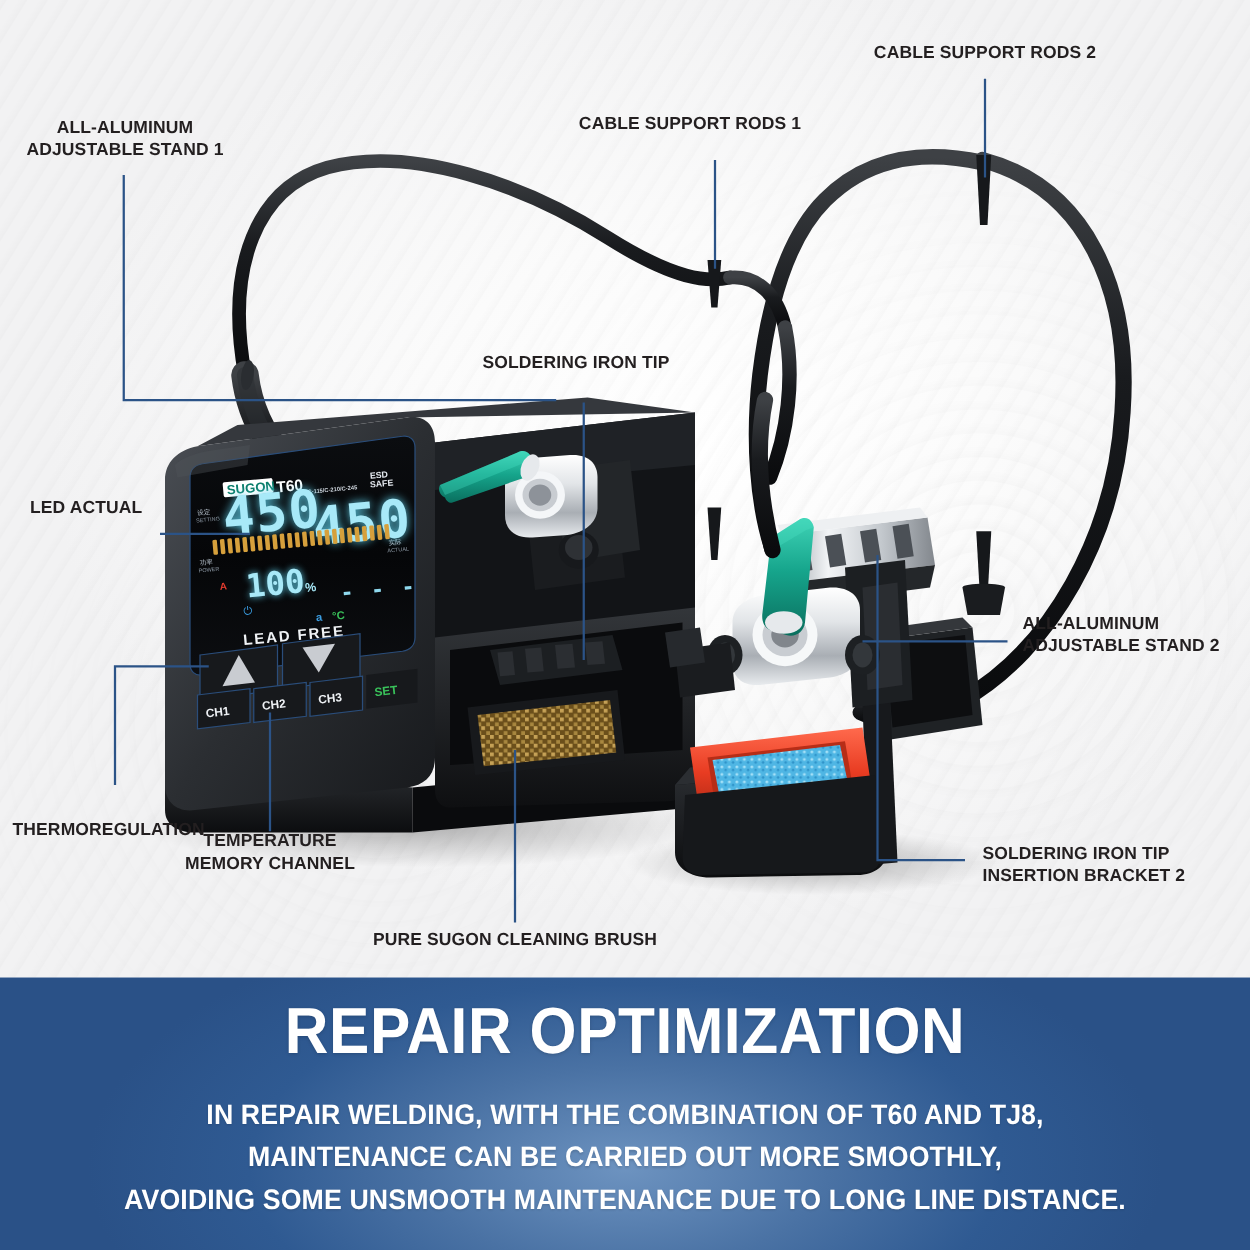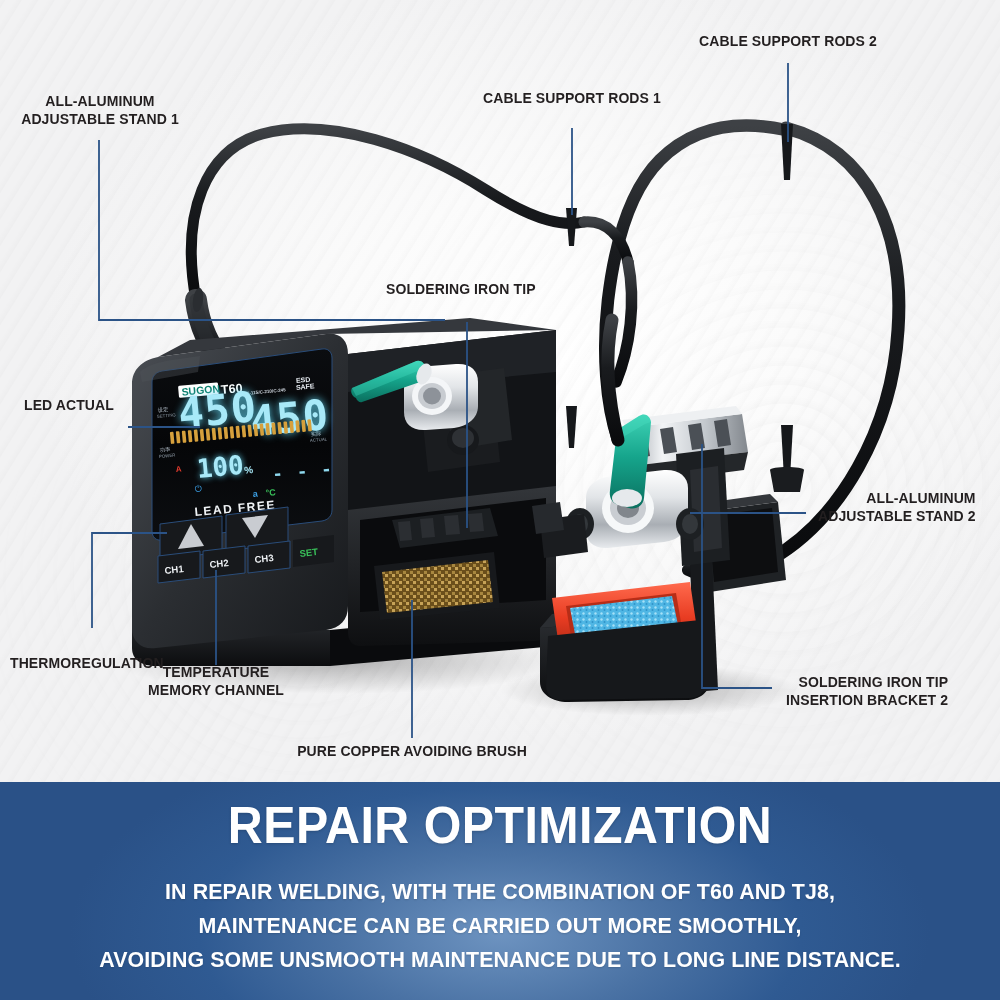--- a/index.html
+++ b/index.html
@@ -55,21 +55,21 @@
   
   .callout {
     position:absolute;
     font-size:14px;
     font-weight:700;
     letter-spacing:.1px;
     color:#231f20;
     line-height:1.32;
     white-space:nowrap;
   }
-  .callout.c-left  { text-align:right; }
+  .callout.c-left  { text-align:left; }
   .callout.c-center{ text-align:center; }
 
   
   .banner {
     position:absolute; left:0; top:782px; width:1000px; height:254px;
     background:
       radial-gradient(ellipse 430px 210px at 50% 60%, #6d93c0 0%, #4a72a4 38%, #2f5a92 70%, #2a5187 100%);
     overflow:hidden;
   }
   .banner-title {
@@ -447,21 +447,21 @@
 
         <path d="M772,688 L702,688 L702,444"></path>
       </g>
     </svg>
 
     <div class="callout c-center" style="left:0; top:92px; width:200px;">
       <div>ALL-ALUMINUM</div>
       <div>ADJUSTABLE STAND 1</div>
     </div>
 
-    <div class="callout c-center" style="left:432px; top:89px; width:280px;">
+    <div class="callout c-center" style="left:412px; top:89px; width:280px;">
       <div>CABLE SUPPORT RODS 1</div>
     </div>
 
     <div class="callout c-center" style="left:648px; top:32px; width:280px;">
       <div>CABLE SUPPORT RODS 2</div>
     </div>
 
     <div class="callout c-left" style="left:386px; top:280px;">
       <div>SOLDERING IRON TIP</div>
     </div>
@@ -483,21 +483,21 @@
     <div class="callout c-left" style="left:10px; top:634px;margin-top:20px;">
       <div>THERMOREGULATION</div>
     </div>
 
     <div class="callout c-center" style="left:116px; top:663px; width:200px;">
       <div>TEMPERATURE</div>
       <div>MEMORY CHANNEL</div>
     </div>
 
     <div class="callout c-center" style="left:272px; top:742px; width:280px;">
-      <div>PURE COPPER AVOIDING BRUSH</div>
+      <div>PURE SUGON CLEANING BRUSH</div>
     </div>
   </div>
 
   <div class="banner">
     <div class="banner-title">REPAIR OPTIMIZATION</div>
     <div class="banner-sub">
       <div>IN REPAIR WELDING, WITH THE COMBINATION OF T60 AND TJ8,</div>
       <div>MAINTENANCE CAN BE CARRIED OUT MORE SMOOTHLY,</div>
       <div>AVOIDING SOME UNSMOOTH MAINTENANCE DUE TO LONG LINE DISTANCE.</div>
     </div>

